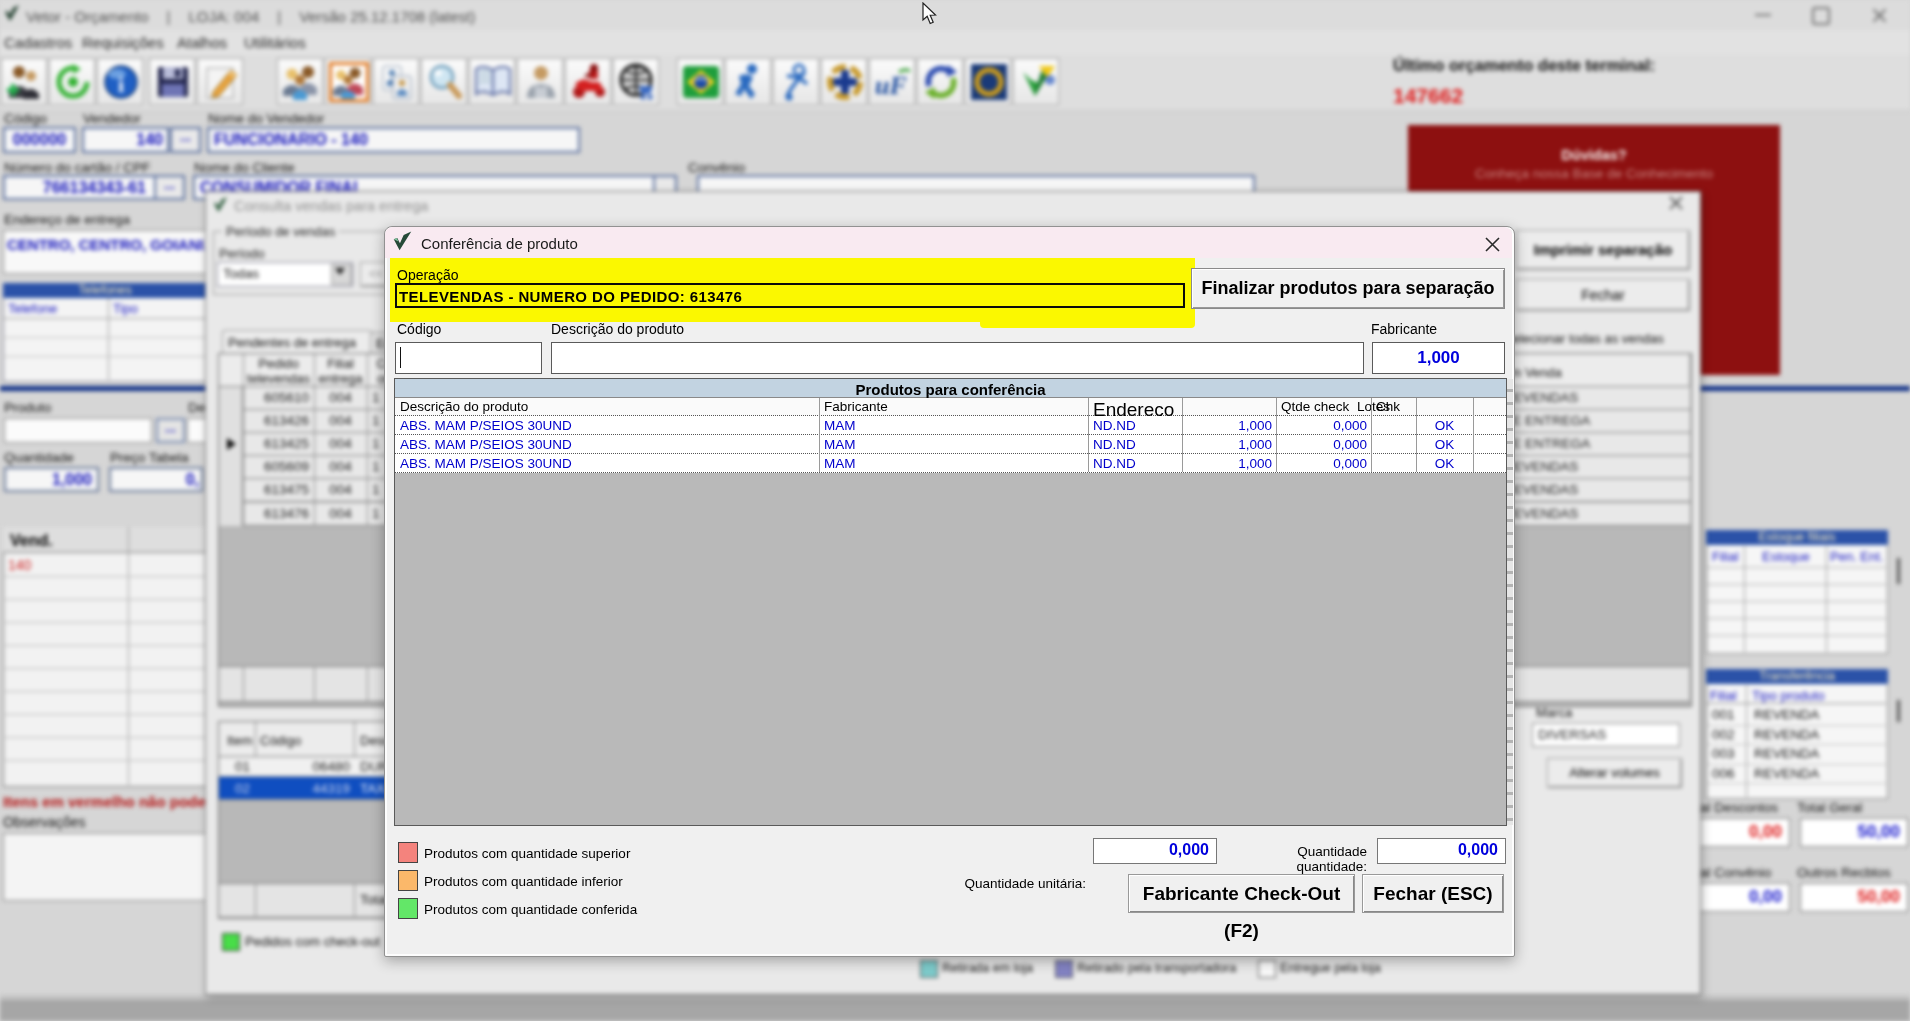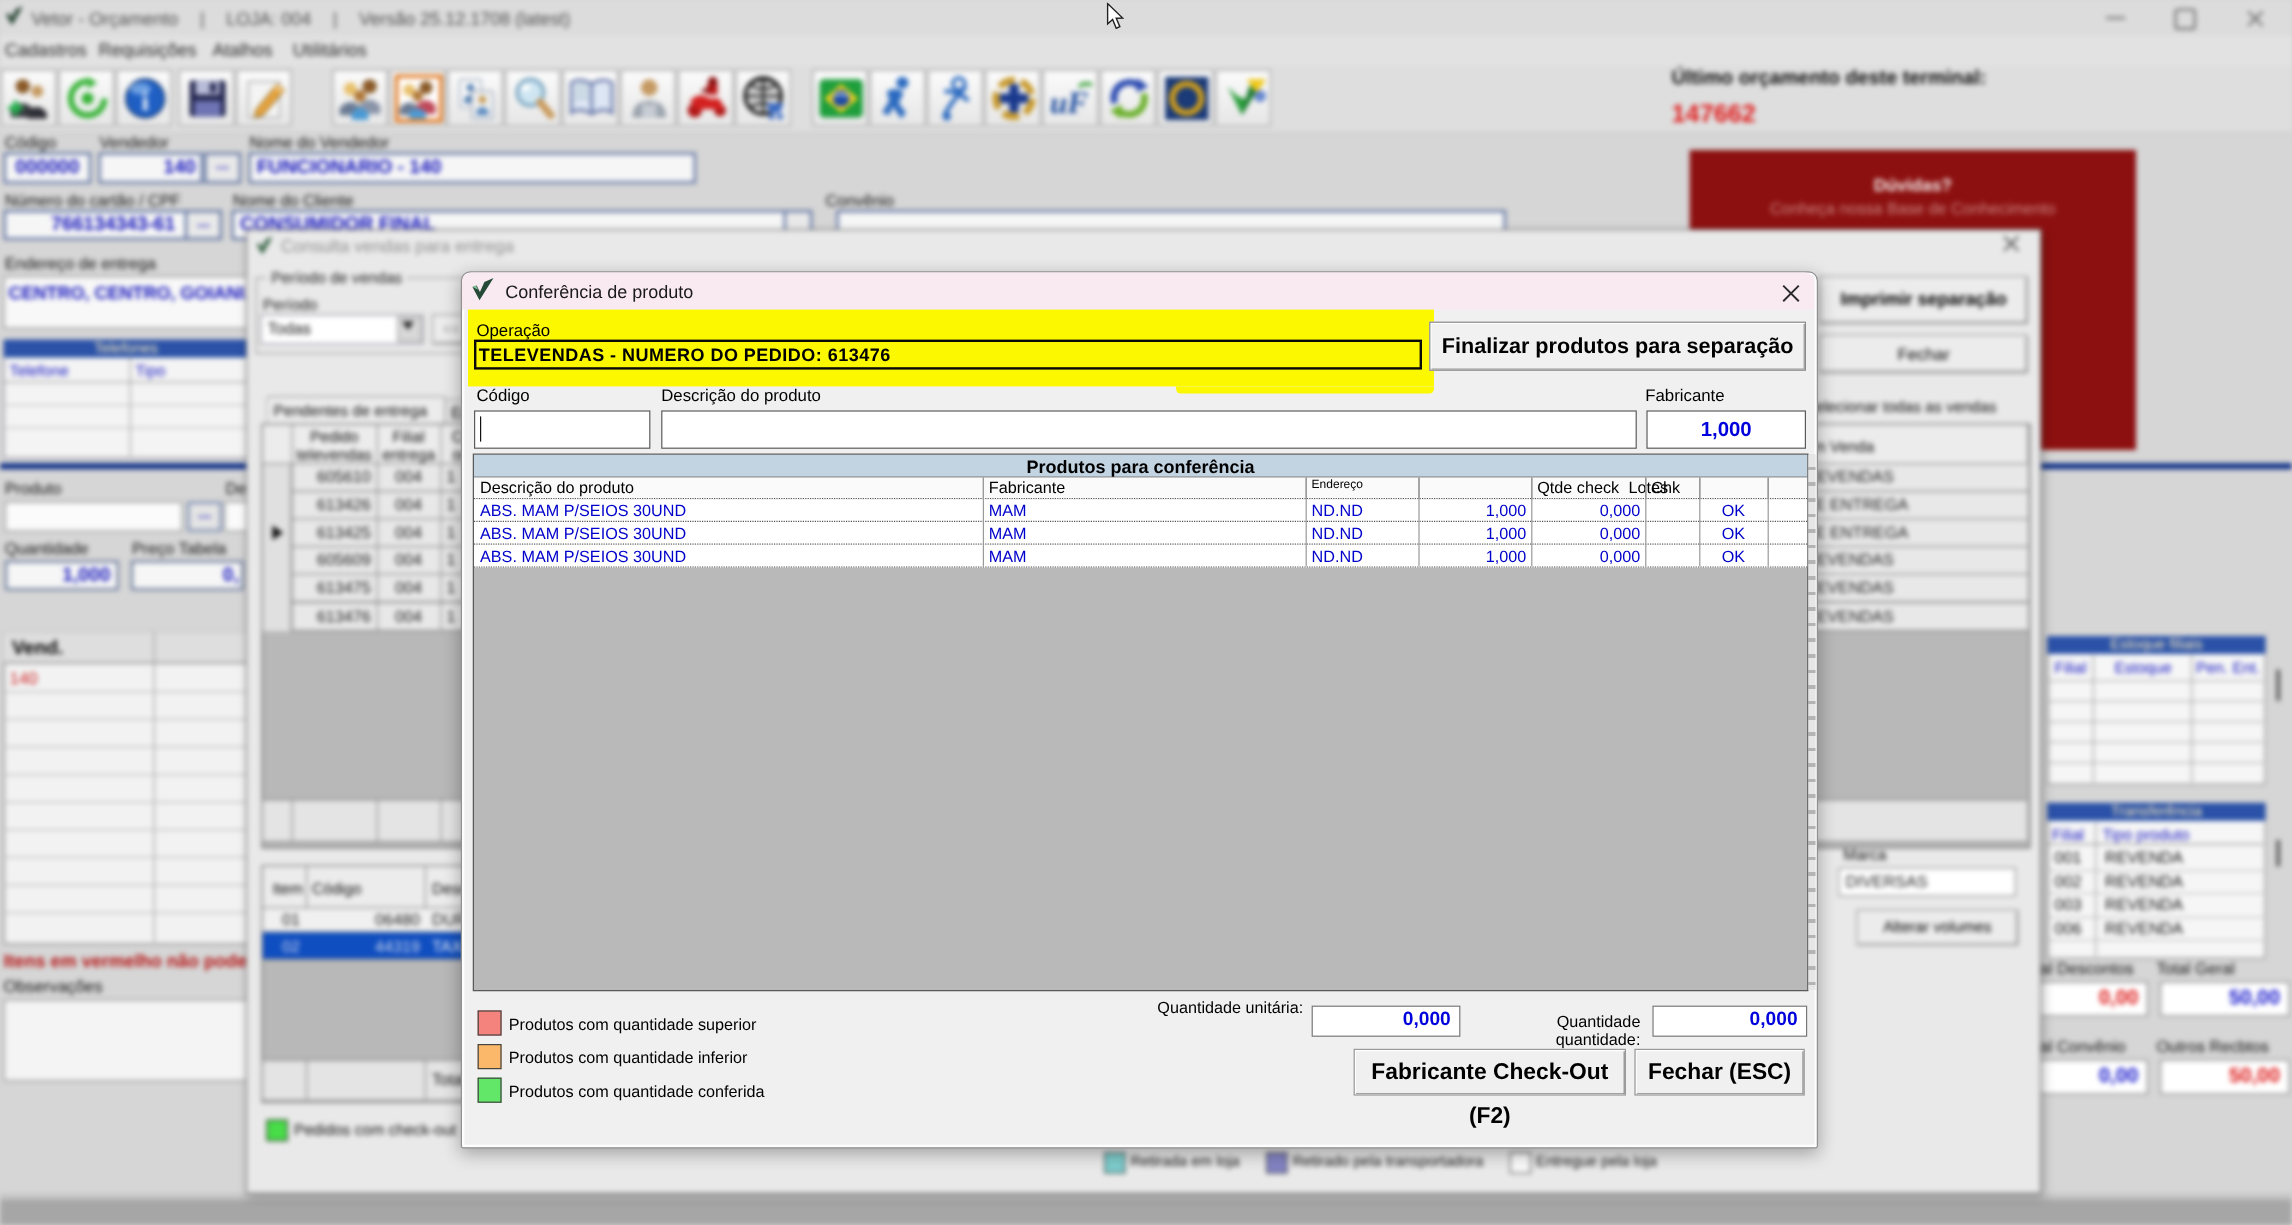--- a/index.html
+++ b/index.html
@@ -460,21 +460,21 @@
   <div class="ab" style="left:400px;top:347px;width:1px;height:21px;background:#111;"></div>
   <div class="ab" style="left:551px;top:342px;width:813px;height:32px;background:#fff;border:1px solid #5a5a5a;box-sizing:border-box;"></div>
   <div class="ab" style="left:1372px;top:342px;width:133px;height:32px;background:#fff;border:1px solid #5a5a5a;box-sizing:border-box;"></div>
   <div class="ab b" style="left:1372px;top:348px;width:133px;text-align:center;font-size:17px;color:#0000dd;">1,000</div>
   <div class="ab" style="left:394px;top:378px;width:1113px;height:448px;background:#b9b9b9;border:1px solid #5a5a5a;box-sizing:border-box;"></div>
   <div class="ab" style="left:395px;top:379px;width:1111px;height:19px;background:#c2d3e1;border-bottom:1px solid #8a8a8a;box-sizing:border-box;"></div>
   <div class="ab b" style="left:395px;top:381px;width:1111px;text-align:center;font-size:15px;color:#000;">Produtos para conferência</div>
   <div class="ab" style="left:395px;top:398px;width:1111px;height:18px;background:#fafafa;border-bottom:1px dotted #555;box-sizing:border-box;"></div>
   <div class="ab" style="left:400px;top:399px;font-size:13.5px;color:#000;">Descrição do produto</div>
   <div class="ab" style="left:824px;top:399px;font-size:13.5px;color:#000;">Fabricante</div>
-  <div class="ab" style="left:1093px;top:399px;font-size:10px;color:#000;">Endereço</div>
+  <div class="ab" style="left:1093px;top:399px;font-size:19px;color:#000;">Endereço</div>
   <div class="ab" style="left:1187px;top:399px;font-size:13.5px;color:#000;margin-top:32px;">Qtde total</div>
   <div class="ab" style="left:1281px;top:399px;font-size:13.5px;color:#000;">Qtde check</div>
   <div class="ab" style="left:1376px;top:399px;font-size:13.5px;color:#000;">Chk</div>
   <div class="ab" style="left:1357px;top:399px;font-size:13.5px;color:#000;">Lotes</div>
   <div class="ab" style="left:819px;top:398px;width:1px;height:74px;background:#8a8a8a;"></div>
   <div class="ab" style="left:1088px;top:398px;width:1px;height:74px;background:#8a8a8a;"></div>
   <div class="ab" style="left:1182px;top:398px;width:1px;height:74px;background:#8a8a8a;"></div>
   <div class="ab" style="left:1276px;top:398px;width:1px;height:74px;background:#8a8a8a;"></div>
   <div class="ab" style="left:1371px;top:398px;width:1px;height:74px;background:#8a8a8a;"></div>
   <div class="ab" style="left:1416px;top:398px;width:1px;height:74px;background:#8a8a8a;"></div>
@@ -507,21 +507,21 @@
   <div class="ab" style="left:1371px;top:398px;width:1px;height:74px;background:#9a9a9a;"></div>
   <div class="ab" style="left:1416px;top:398px;width:1px;height:74px;background:#9a9a9a;"></div>
   <div class="ab" style="left:1473px;top:398px;width:1px;height:74px;background:#9a9a9a;"></div>
   <div class="ab" style="left:1507px;top:379px;width:6px;height:446px;background:repeating-linear-gradient(to bottom,#e6e6e6 0 10px,#b4b4b4 10px 13px);"></div>
   <div class="ab" style="left:398px;top:842px;width:20px;height:21px;background:#f4837d;border:1px solid #444;box-sizing:border-box;"></div>
   <div class="ab" style="left:424px;top:846px;font-size:13.5px;color:#000;">Produtos com quantidade superior</div>
   <div class="ab" style="left:398px;top:870px;width:20px;height:21px;background:#fbb86a;border:1px solid #444;box-sizing:border-box;"></div>
   <div class="ab" style="left:424px;top:874px;font-size:13.5px;color:#000;">Produtos com quantidade inferior</div>
   <div class="ab" style="left:398px;top:898px;width:20px;height:21px;background:#63e768;border:1px solid #444;box-sizing:border-box;"></div>
   <div class="ab" style="left:424px;top:902px;font-size:13.5px;color:#000;">Produtos com quantidade conferida</div>
-  <div class="ab" style="left:950px;top:832px;width:136px;text-align:right;font-size:13.5px;color:#000;">Quantidade unitária:</div>
+  <div class="ab" style="left:950px;top:876px;width:136px;text-align:right;font-size:13.5px;color:#000;">Quantidade unitária:</div>
   <div class="ab" style="left:1093px;top:838px;width:124px;height:26px;background:#fff;border:1px solid #777;box-sizing:border-box;"></div>
   <div class="ab b" style="left:1093px;top:841px;width:116px;text-align:right;font-size:16px;color:#0000dd;">0,000</div>
   <div class="ab" style="left:1230px;top:844px;width:137px;text-align:right;font-size:13.5px;color:#000;">Quantidade quantidade:</div>
   <div class="ab" style="left:1377px;top:838px;width:129px;height:26px;background:#fff;border:1px solid #777;box-sizing:border-box;"></div>
   <div class="ab b" style="left:1377px;top:841px;width:121px;text-align:right;font-size:16px;color:#0000dd;">0,000</div>
   <div class="ab b" style="left:1128px;top:874px;width:227px;height:39px;background:#f0f0f0;border:1px solid #999;box-shadow:inset 1px 1px 0 #fff,inset -1px -1px 0 #888;box-sizing:border-box;text-align:center;line-height:37px;font-size:19px;color:#000;">Fabricante Check-Out (F2)</div>
   <div class="ab b" style="left:1362px;top:874px;width:142px;height:39px;background:#f0f0f0;border:1px solid #999;box-shadow:inset 1px 1px 0 #fff,inset -1px -1px 0 #888;box-sizing:border-box;text-align:center;line-height:37px;font-size:19px;color:#000;">Fechar (ESC)</div>
   </div>
 
 <svg class="ab" style="left:922px;top:2px;" width="22" height="24" viewBox="0 0 22 24">

